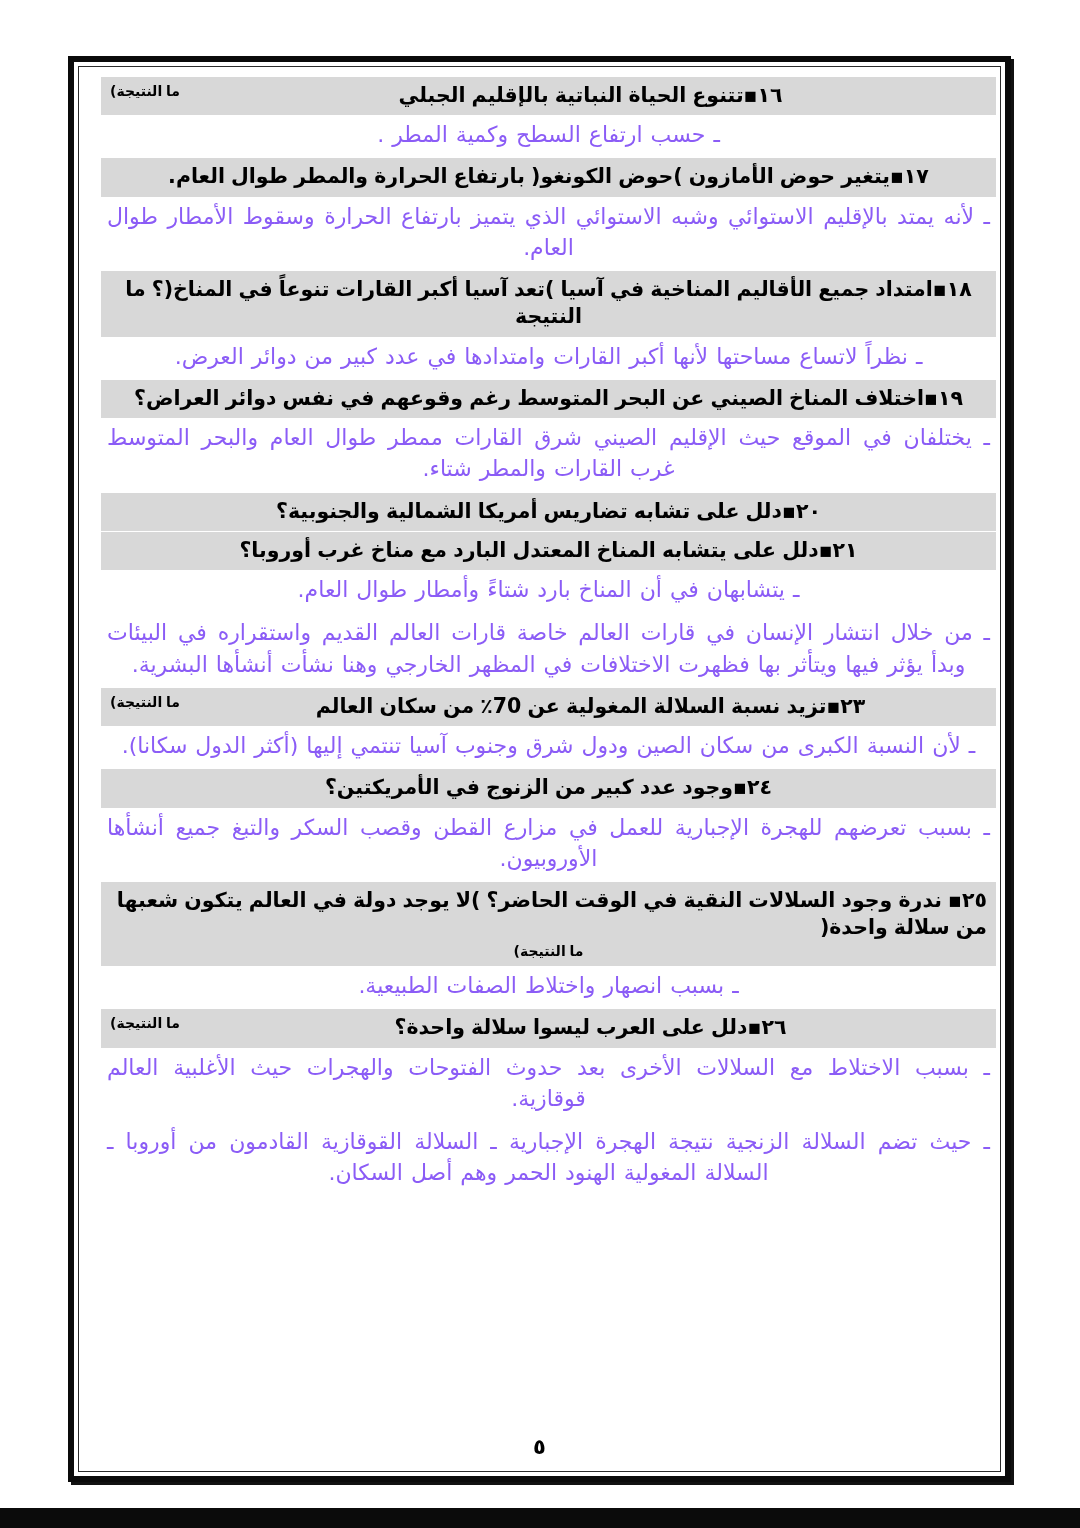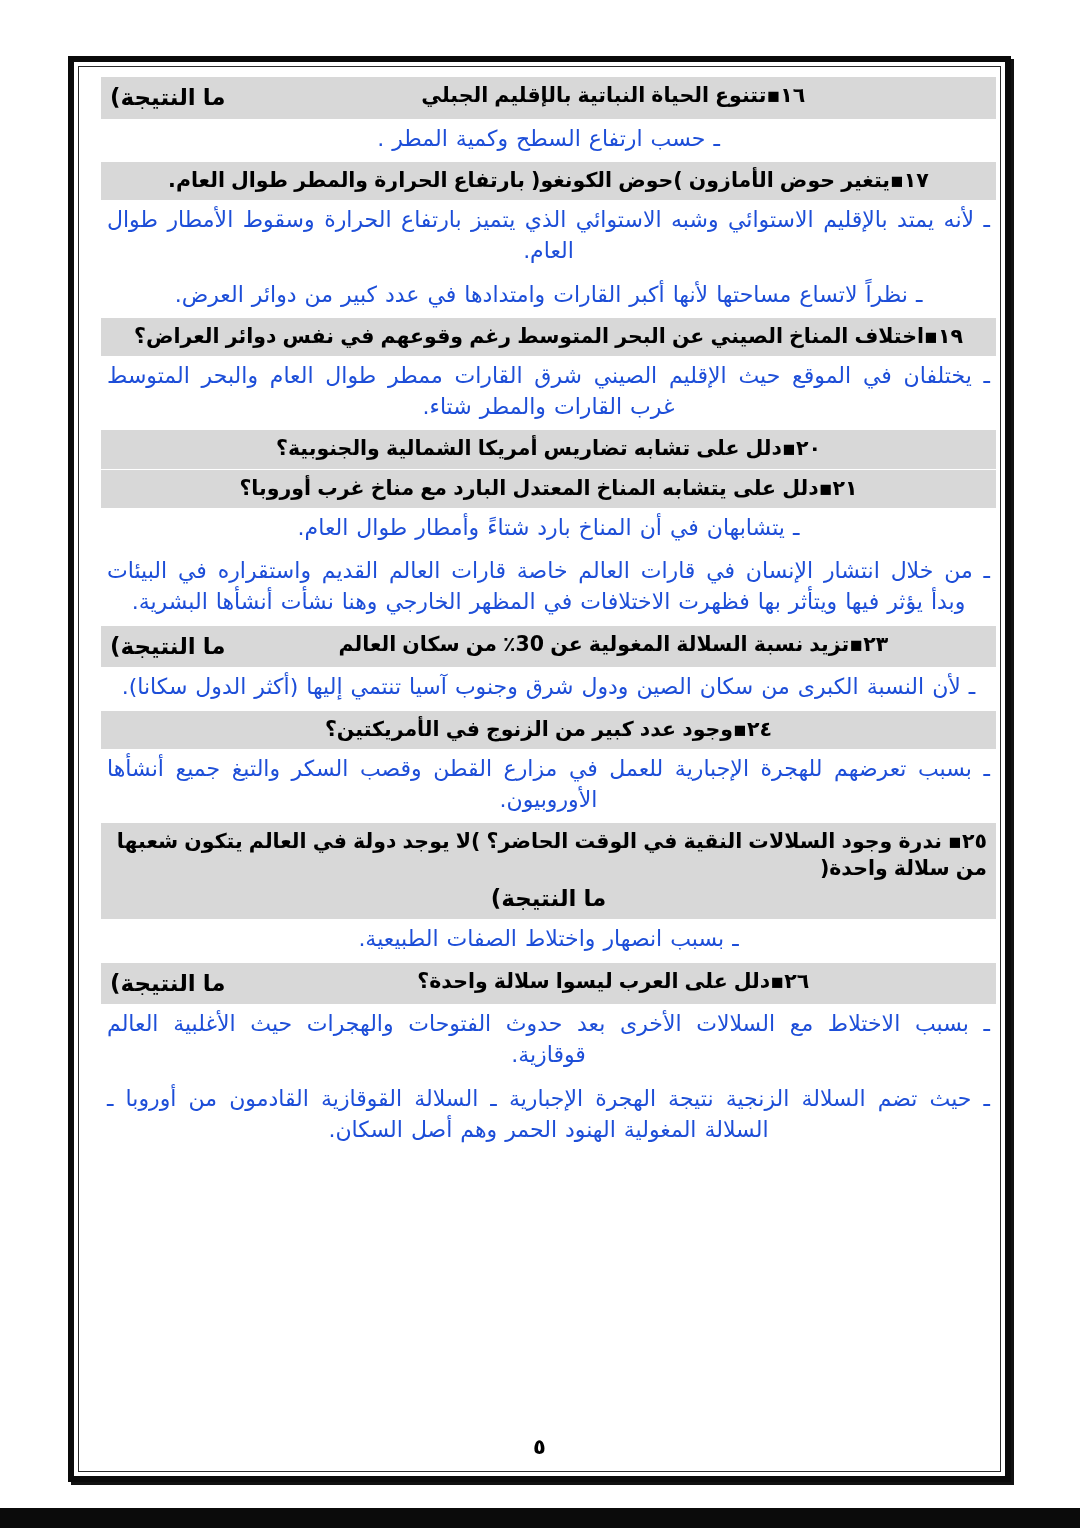--- a/index.html
+++ b/index.html
@@ -68,35 +68,35 @@
     padding: 5px 9px 6px 9px;
     text-align: right;
     letter-spacing: -0.2px;
     word-spacing: -1px;
     box-sizing: border-box;
   }
   .q-band.center { text-align: center; }
   .q-band .q-text { display: inline; }
   .q-band .hint {
     font-weight: bold;
-    font-size: 23px;
+    font-size: 14px;
   }
   .q-band .spread {
     display: flex;
     justify-content: space-between;
     align-items: flex-start;
     gap: 14px;
   }
   .q-band .spread .q-text { text-align: center; flex: 1 1 auto; }
   .q-band .spread .hint { flex: 0 0 auto; white-space: nowrap; }
 
   .a-body {
     font-size: 22px;
     line-height: 1.42;
-    color: #1d4ed8;
+    color: #8b5cf6;
     text-align: justify;
     text-align-last: center;
     padding: 4px 6px 7px 6px;
     font-family: "DejaVu Sans", "Liberation Sans", sans-serif;
     font-style: normal;
     word-spacing: 1px;
   }
 
   .page-number {
     position: absolute;
@@ -123,40 +123,41 @@
               <span class="hint">ما النتيجة)</span>
             </div>
           </div>
           <div class="a-body">ـ حسب ارتفاع السطح وكمية المطر .</div>
         </div>
         <div class="qa-item">
           <div class="q-band center"><span class="q-text">١٧▪يتغير حوض الأمازون )حوض الكونغو( بارتفاع الحرارة والمطر طوال العام.</span></div>
           <div class="a-body">ـ لأنه يمتد بالإقليم الاستوائي وشبه الاستوائي الذي يتميز بارتفاع الحرارة وسقوط الأمطار طوال العام.</div>
         </div>
         <div class="qa-item">
+          <div class="q-band center"><span class="q-text">١٨▪امتداد جميع الأقاليم المناخية في آسيا )تعد آسيا أكبر القارات تنوعاً في المناخ(؟ ما النتيجة</span></div>
           <div class="a-body">ـ نظراً لاتساع مساحتها لأنها أكبر القارات وامتدادها في عدد كبير من دوائر العرض.</div>
         </div>
         <div class="qa-item">
           <div class="q-band center"><span class="q-text">١٩▪اختلاف المناخ الصيني عن البحر المتوسط رغم وقوعهم في نفس دوائر العراض؟</span></div>
           <div class="a-body">ـ يختلفان في الموقع حيث الإقليم الصيني شرق القارات ممطر طوال العام والبحر المتوسط غرب القارات والمطر شتاء.</div>
         </div>
         <div class="qa-item">
           <div class="q-band center"><span class="q-text">٢٠▪دلل على تشابه تضاريس أمريكا الشمالية والجنوبية؟</span></div>
         </div>
         <div class="qa-item">
           <div class="q-band center"><span class="q-text">٢١▪دلل على يتشابه المناخ المعتدل البارد مع مناخ غرب أوروبا؟</span></div>
           <div class="a-body">ـ يتشابهان في أن المناخ بارد شتاءً وأمطار طوال العام.</div>
         </div>
         <div class="qa-item">
           <div class="a-body">ـ من خلال انتشار الإنسان في قارات العالم خاصة قارات العالم القديم واستقراره في البيئات وبدأ يؤثر فيها ويتأثر بها فظهرت الاختلافات في المظهر الخارجي وهنا نشأت أنشأها البشرية.</div>
         </div>
         <div class="qa-item">
           <div class="q-band">
             <div class="spread">
-              <span class="q-text">٢٣▪تزيد نسبة السلالة المغولية عن 30٪ من سكان العالم</span>
+              <span class="q-text">٢٣▪تزيد نسبة السلالة المغولية عن 70٪ من سكان العالم</span>
               <span class="hint">ما النتيجة)</span>
             </div>
           </div>
           <div class="a-body">ـ لأن النسبة الكبرى من سكان الصين ودول شرق وجنوب آسيا تنتمي إليها (أكثر الدول سكانا).</div>
         </div>
         <div class="qa-item">
           <div class="q-band center"><span class="q-text">٢٤▪وجود عدد كبير من الزنوج في الأمريكتين؟</span></div>
           <div class="a-body">ـ بسبب تعرضهم للهجرة الإجبارية للعمل في مزارع القطن وقصب السكر والتبغ جميع أنشأها الأوروبيون.</div>
         </div>
         <div class="qa-item">

